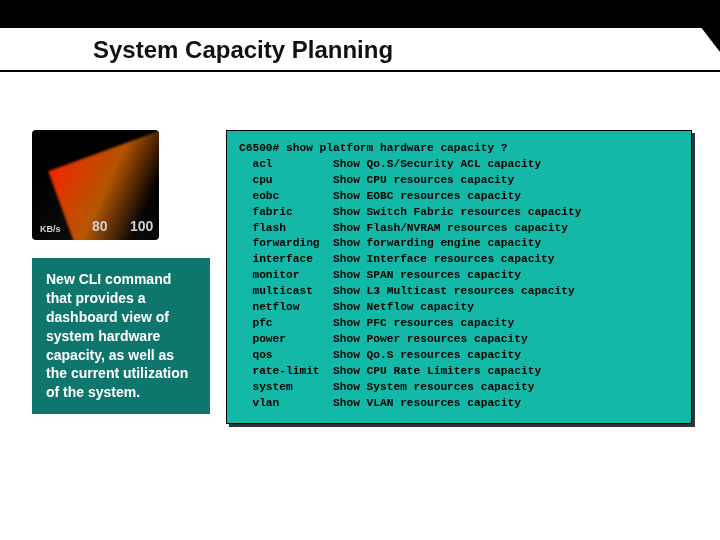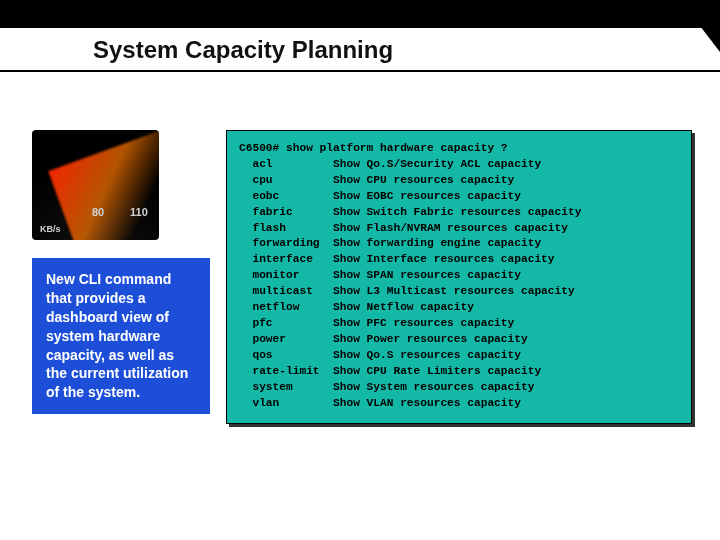--- a/index.html
+++ b/index.html
@@ -6,42 +6,42 @@
   html, body { width: 720px; height: 540px; font-family: Arial, Helvetica, sans-serif; background: #fff; }
   .slide { position: relative; width: 720px; height: 540px; background: #fff; overflow: hidden; }
   .topbar { background: #000; height: 28px; width: 100%; }
   .notch { position: absolute; top: 0; right: 0; width: 0; height: 0; border-left: 40px solid transparent; border-top: 52px solid #000; }
   .title-wrap { padding: 8px 0 6px 48px; border-bottom: 2px solid #000; margin-right: 0; }
   .title { font-size: 24px; font-weight: bold; color: #111; margin-left: 45px; }
   .left-col { position: absolute; left: 32px; top: 130px; width: 180px; }
   .gauge { width: 127px; height: 110px; margin-bottom: 18px; border-radius: 4px; background: radial-gradient(circle at 50% 120%, #111 0%, #000 70%); position: relative; overflow: hidden; }
   .gauge .red { position: absolute; left: 28px; top: 18px; width: 120px; height: 90px; background: linear-gradient(135deg, rgba(255,40,0,0.95), rgba(255,120,0,0.7) 40%, rgba(0,0,0,0) 70%); transform: rotate(-20deg); filter: blur(1px); }
   .gauge .label { position: absolute; left: 8px; bottom: 6px; font-size: 9px; color: #cfd2d4; font-weight: bold; }
-  .gauge .tick { position: absolute; bottom: 22px; font-size: 11px; color: #cfd2d4; font-weight: bold; }
-  .caption-box { background: #1d4ed8; color: #fff; padding: 12px 14px; font-size: 14px; font-weight: bold; line-height: 1.35; width: 178px; }
+  .gauge .tick { position: absolute; bottom: 6px; font-size: 14px; color: #cfd2d4; font-weight: bold; }
+  .caption-box { background: #0f766e; color: #fff; padding: 12px 14px; font-size: 14px; font-weight: bold; line-height: 1.35; width: 178px; }
   .cli-box { position: absolute; left: 226px; top: 130px; width: 466px; background: #14b8a6; border: 1px solid #000; box-shadow: 3px 3px 0 #333; padding: 10px 12px 12px 12px; font-family: "Courier New", Courier, monospace; font-size: 11.2px; font-weight: bold; color: #000; line-height: 1.42; white-space: pre; }
   .footer { position: absolute; bottom: 10px; left: 0; width: 100%; padding: 0 18px; display: flex; justify-content: space-between; font-size: 8px; color: #555; }
 </style>
 </head>
 <body>
 
 <div class="slide">
   <div class="topbar"></div>
   <div class="notch"></div>
 
   <div class="title-wrap">
     <h1 class="title">System Capacity Planning</h1>
   </div>
 
   <div class="left-col">
     <div class="gauge">
       <div class="red"></div>
       <span class="label">KB/s</span>
       <span class="tick" style="left:60px">80</span>
-      <span class="tick" style="left:98px">110</span>
+      <span class="tick" style="left:98px">100</span>
       <span class="tick" style="left:130px">180</span>
     </div>
     <div class="caption-box">
       <span>New CLI command that provides a dashboard view of system hardware capacity, as well as the current utilization of the system.</span>
     </div>
   </div>
 
   <div class="cli-box" id="cli-box">C6500# show platform hardware capacity ?
   acl         Show Qo.S/Security ACL capacity
   cpu         Show CPU resources capacity

